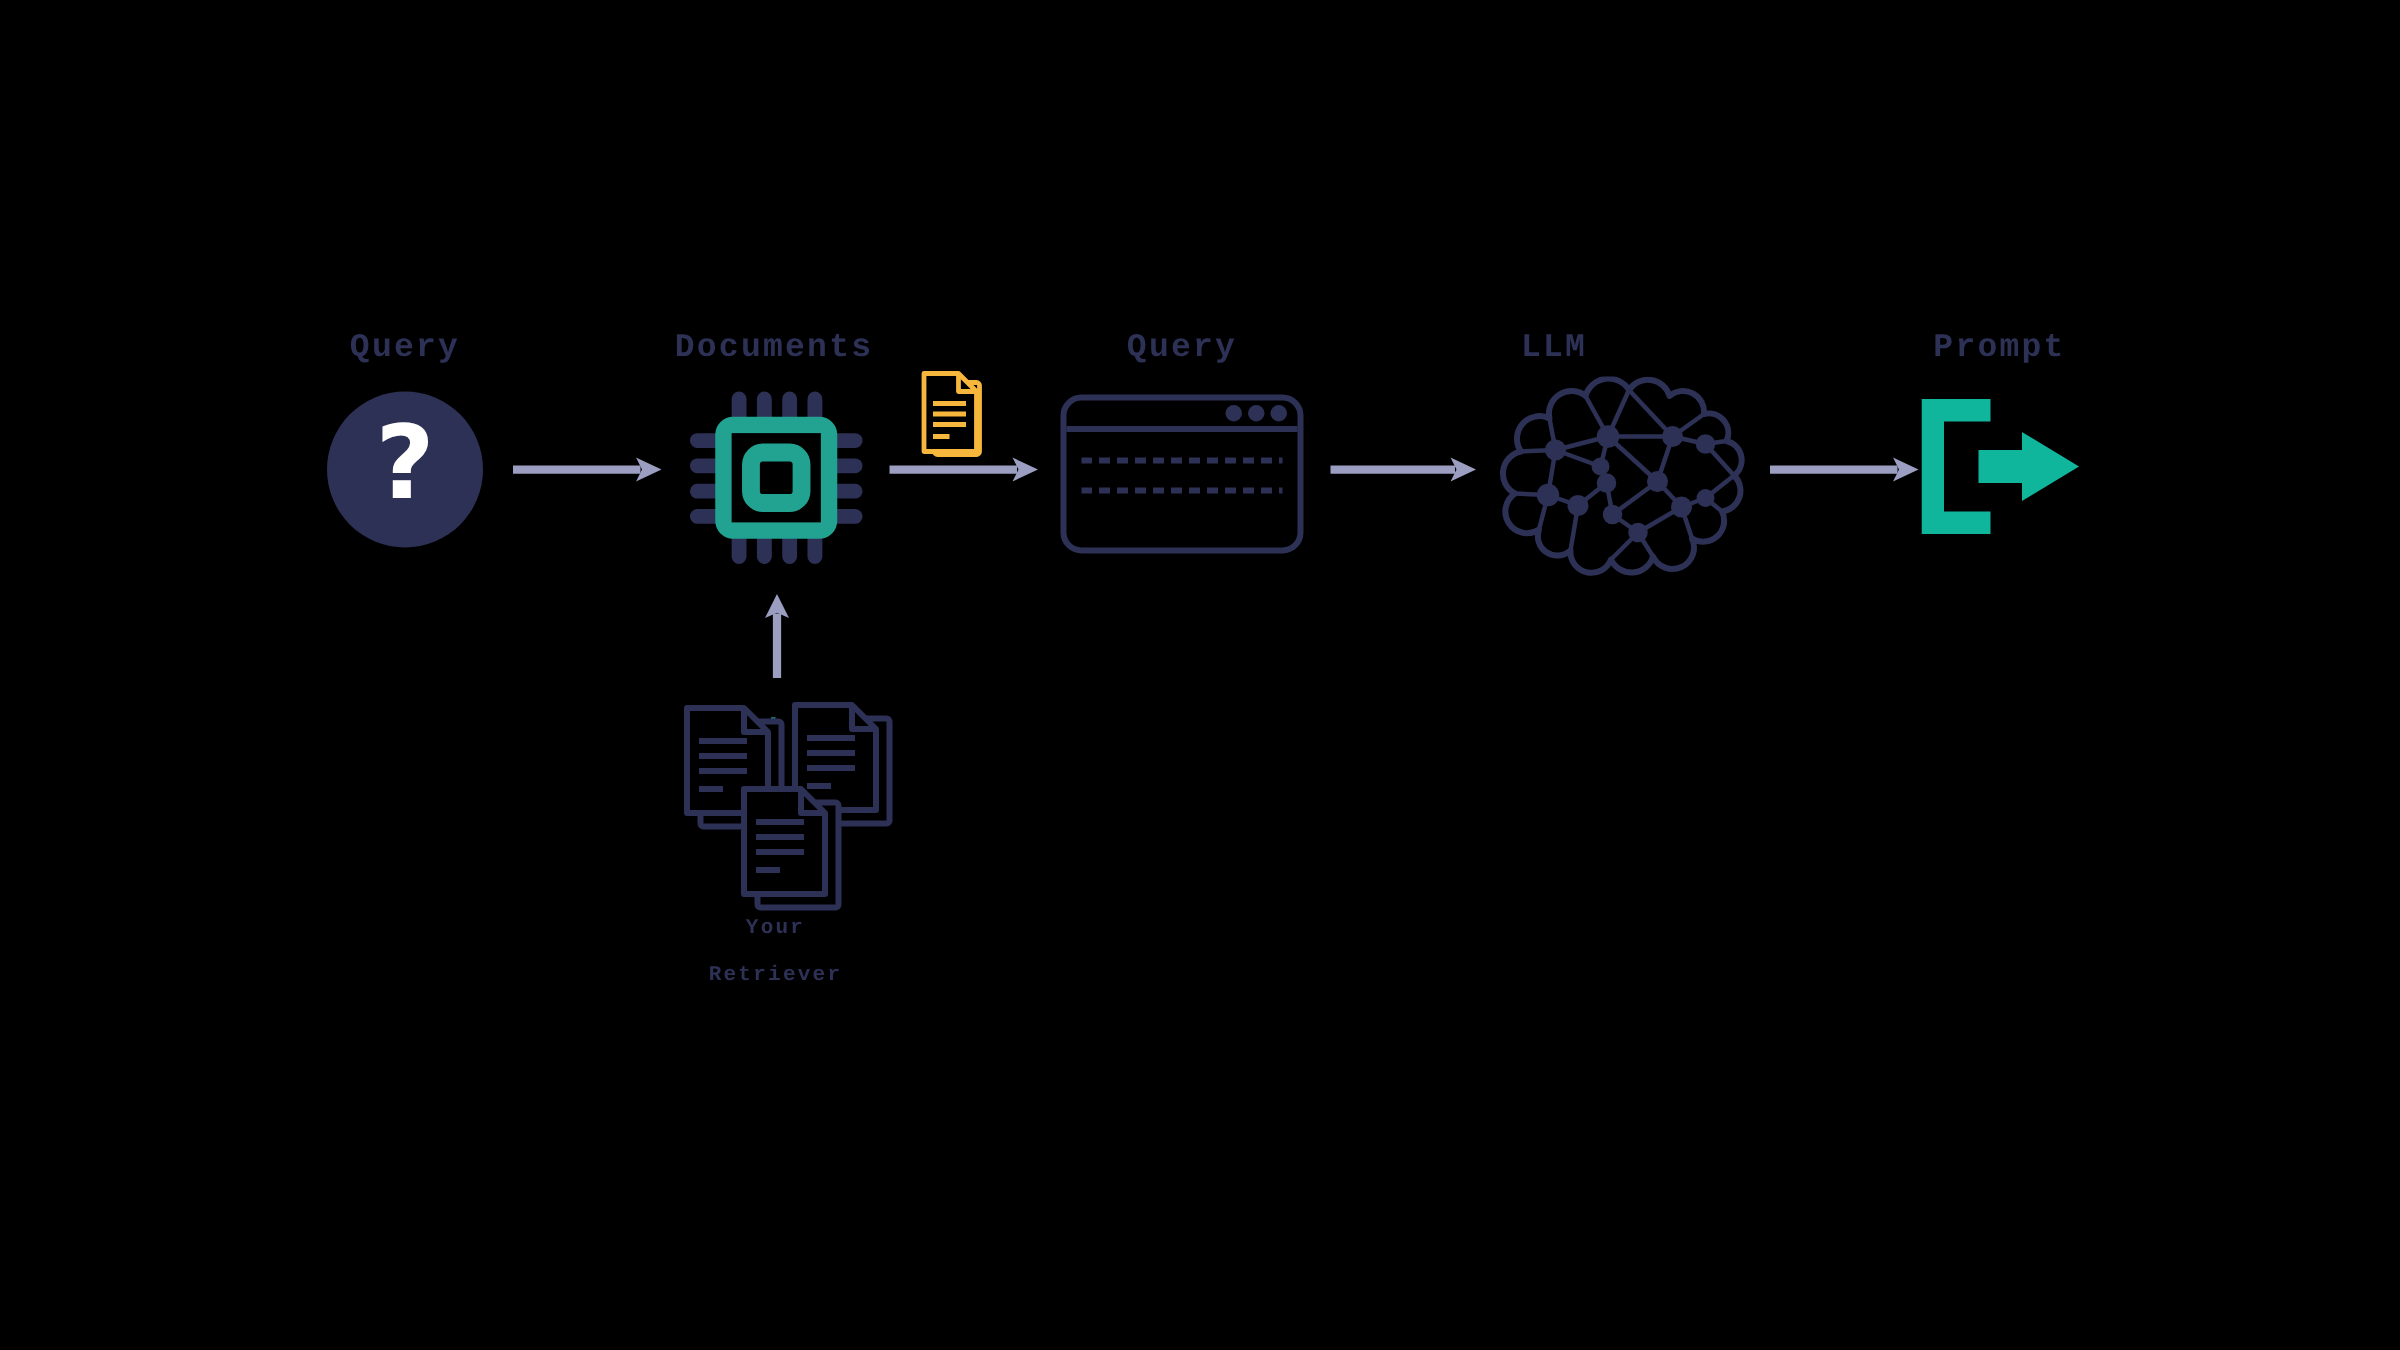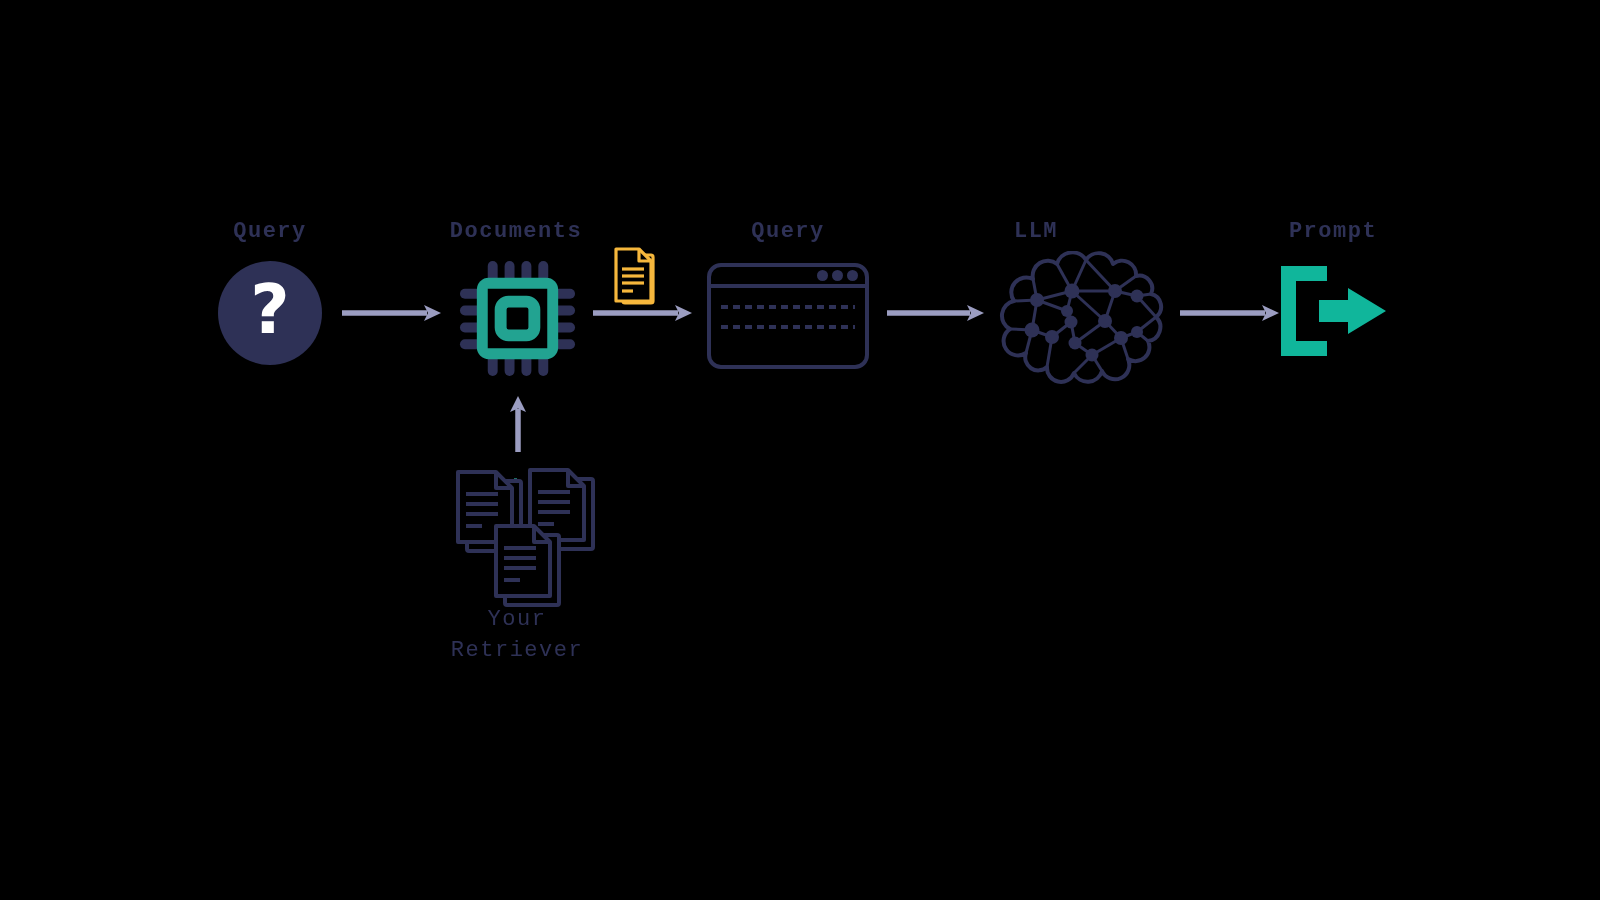--- a/index.html
+++ b/index.html
@@ -22,21 +22,21 @@
   .prompt-window{left:707px;top:263px;width:162px;height:106px;border:4px solid var(--navy);
                  border-radius:14px;}
   .prompt-header{height:21px;border-bottom:4px solid var(--navy);display:flex;align-items:center;
                  justify-content:flex-end;gap:4px;padding-right:7px;}
   .dot{width:11px;height:11px;border-radius:50%;background:var(--navy);}
   .prompt-line{position:absolute;left:10px;width:134px;height:4px;
                background:repeating-linear-gradient(90deg,var(--navy) 0 7px,transparent 7px 12px);}
   .teal-line{left:514px;top:478px;width:3px;height:67px;background:var(--teal-dim);}
   
   .docs-label{left:517px;top:604px;transform:translateX(-50%);color:var(--navy);
-              font-weight:normal;font-size:22px;letter-spacing:1.5px;line-height:31px;text-align:center;}
+              font-weight:bold;font-size:14px;letter-spacing:1.5px;line-height:31px;text-align:center;}
   
   .sn{stroke:var(--navy);fill:none;stroke-width:4;stroke-linejoin:round;}
   .sn-bg{stroke:var(--navy);fill:var(--background);stroke-width:4;stroke-linejoin:round;}
   .sn-thin{stroke:var(--navy);fill:none;stroke-width:3;}
   .fn{fill:var(--navy);}
   .ft{fill:var(--teal-chip);}
   .st{stroke:var(--teal-chip);fill:none;}
   .fbg{fill:var(--background);}
   .flav{fill:var(--lavender);}
   .slav{stroke:var(--lavender);fill:none;stroke-width:5.5;}

